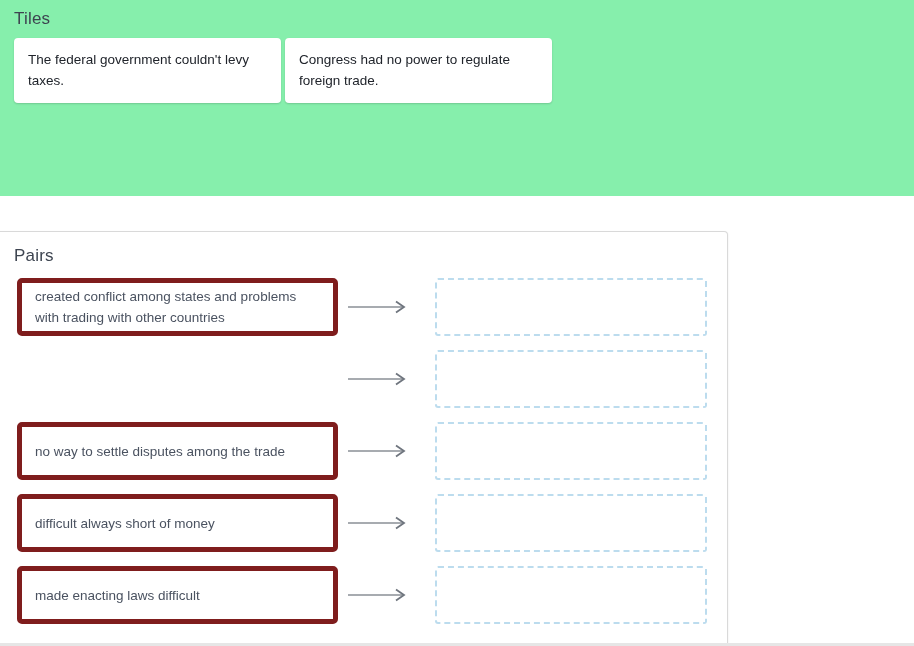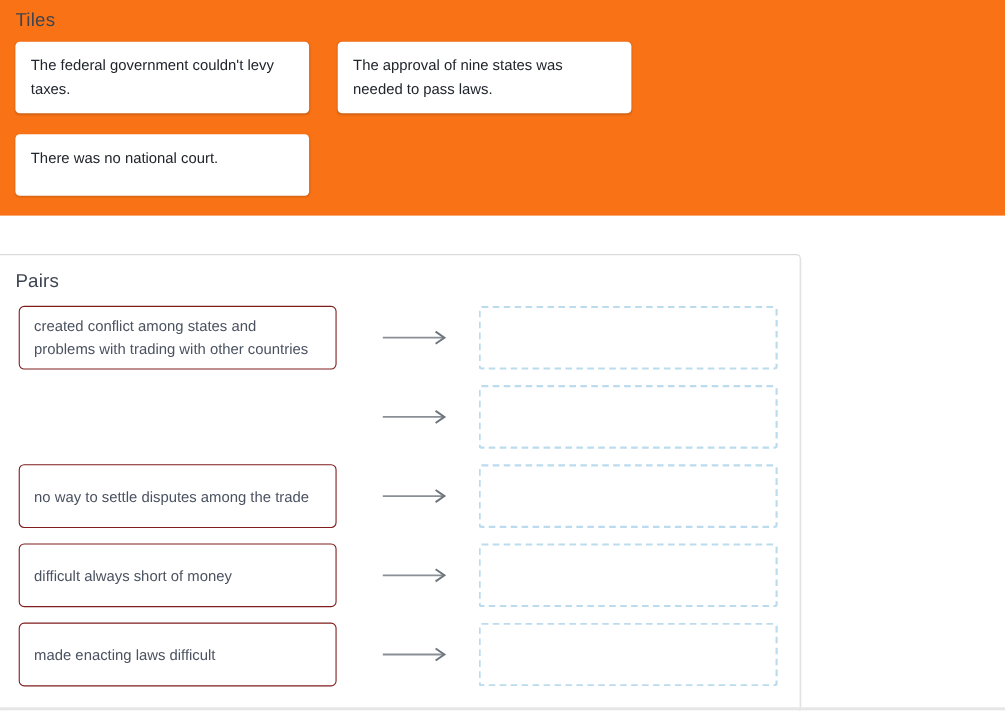--- a/index.html
+++ b/index.html
@@ -15,40 +15,40 @@
     position: relative;
   }
 
   
   #tiles-region {
     position: absolute;
     left: 0;
     top: 0;
     width: 914px;
     height: 196px;
-    background: #f97316;
+    background: #86efac;
     box-sizing: border-box;
   }
   #tiles-heading {
     position: absolute;
     left: 14px;
     top: 9px;
     font-size: 17px;
     color: #3d4450;
     letter-spacing: 0.2px;
   }
   #tiles-grid {
     position: absolute;
     left: 14px;
     top: 38px;
     width: 886px;
   }
   .tile-row {
     display: flex;
-    gap: 26px;
+    gap: 4px;
     margin-bottom: 19px;
   }
   .tile {
     width: 267px;
     min-height: 56px;
     background: #ffffff;
     border-radius: 4px;
     box-shadow: 0 1px 2px rgba(0,0,0,0.16);
     box-sizing: border-box;
     padding: 11px 14px 12px 14px;
@@ -95,24 +95,24 @@
     width: 728px;
   }
   .pair-row {
     position: relative;
     height: 72px;
   }
   .pair-source {
     position: absolute;
     left: 17px;
     top: 0;
-    width: 289px;
+    width: 321px;
     height: 58px;
     background: #ffffff;
-    border: 1px solid #7f1d1d;
+    border: 5px solid #7f1d1d;
     border-radius: 5px;
     box-sizing: border-box;
     display: flex;
     align-items: center;
     padding: 0 13px;
     font-size: 13.5px;
     line-height: 21px;
     color: #4a5260;
   }
   .pair-arrow {
@@ -149,24 +149,23 @@
 </style>
 </head>
 <body>
 
 <div id="tiles-region">
   <div id="tiles-heading">Tiles</div>
 
   <div id="tiles-grid">
     <div class="tile-row">
       <div class="tile">The federal government couldn't levy taxes.</div>
-      <div class="tile">The approval of nine states was needed to pass laws.</div>
+      <div class="tile">Congress had no power to regulate foreign trade.</div>
     </div>
     <div class="tile-row">
-      <div class="tile">There was no national court.</div>
     </div>
   </div>
 </div>
 
 <div id="pairs-panel">
   <div id="pairs-panel-topbar"></div>
   <div id="pairs-heading">Pairs</div>
 
   <div id="pairs-list">
 

